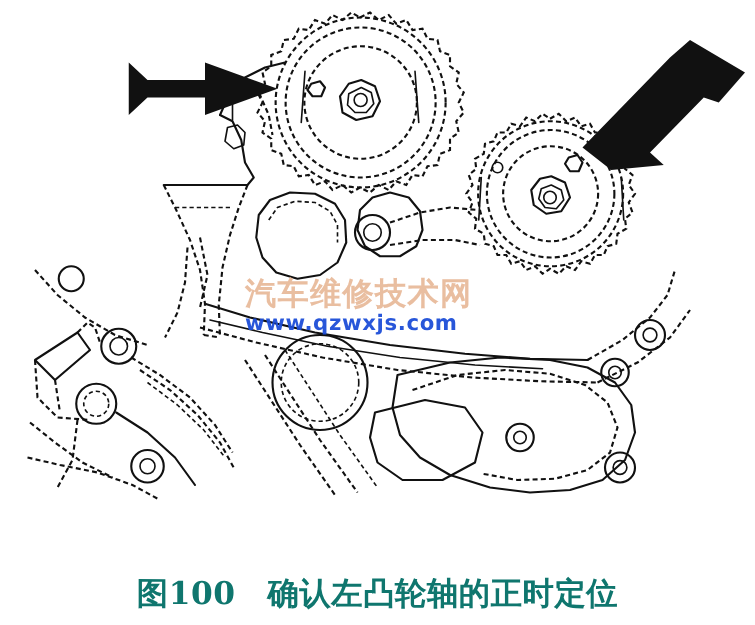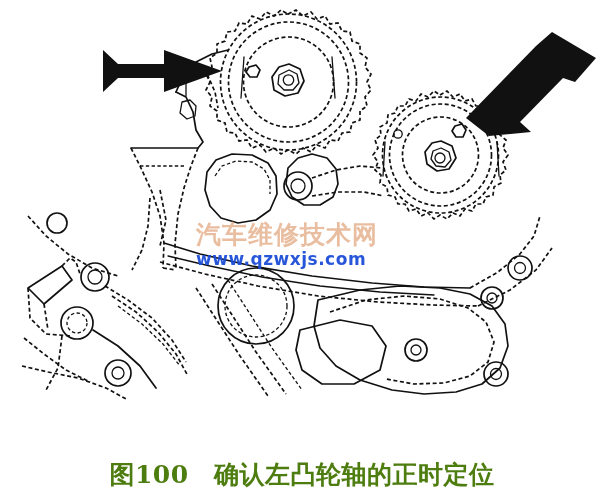--- a/index.html
+++ b/index.html
@@ -71,21 +71,21 @@
     height: 50px;
     display: flex;
     align-items: center;
     justify-content: center;
     z-index: 3;
   }
   #figure-caption {
     font-family: "DejaVu Serif", "Liberation Serif", serif;
     font-size: 25px;
     font-weight: 700;
-    color: #4d7c0f;
+    color: #0f766e;
     letter-spacing: 0.5px;
     white-space: pre;
     line-height: 32px;
   }
   .ln {
     fill: none;
     stroke: #111111;
     stroke-width: 1.7;
     stroke-linecap: round;
     stroke-linejoin: round;

